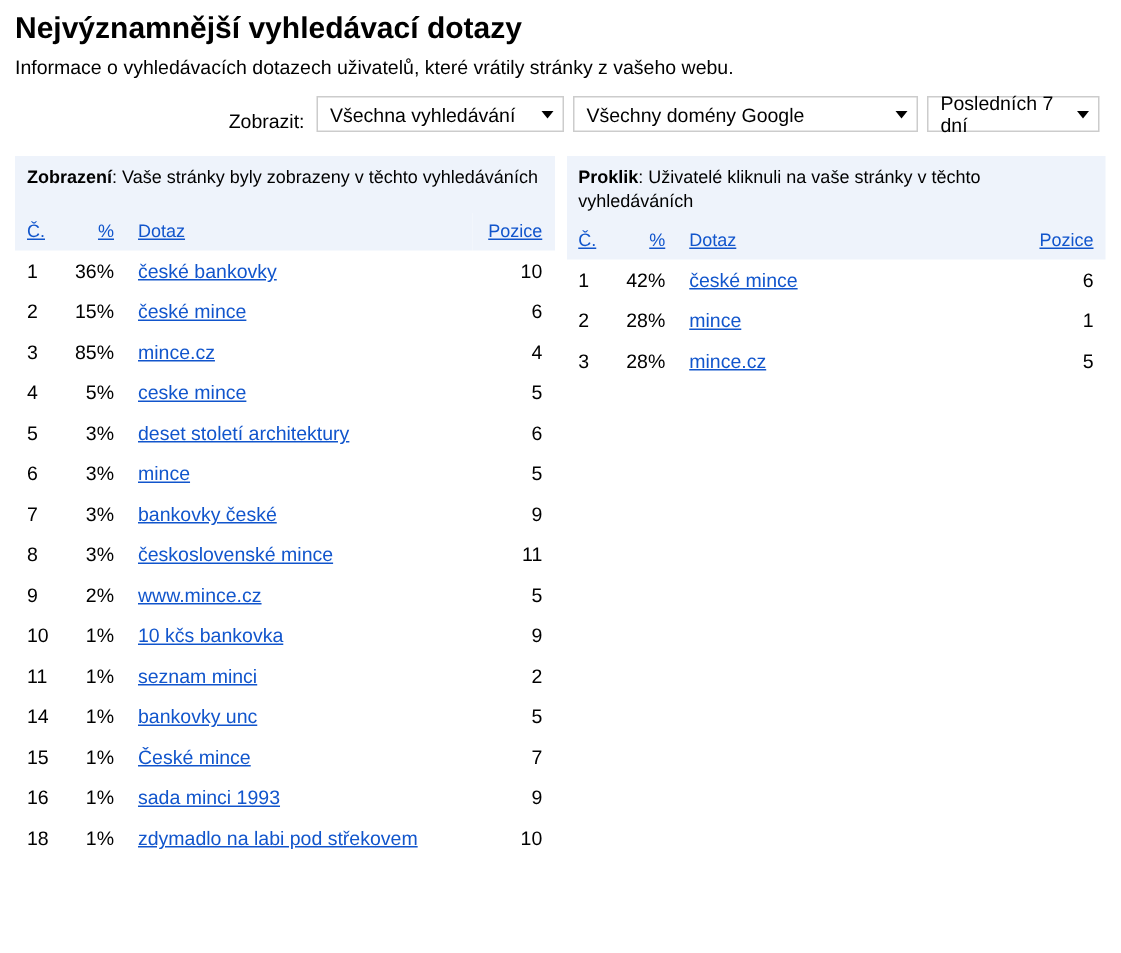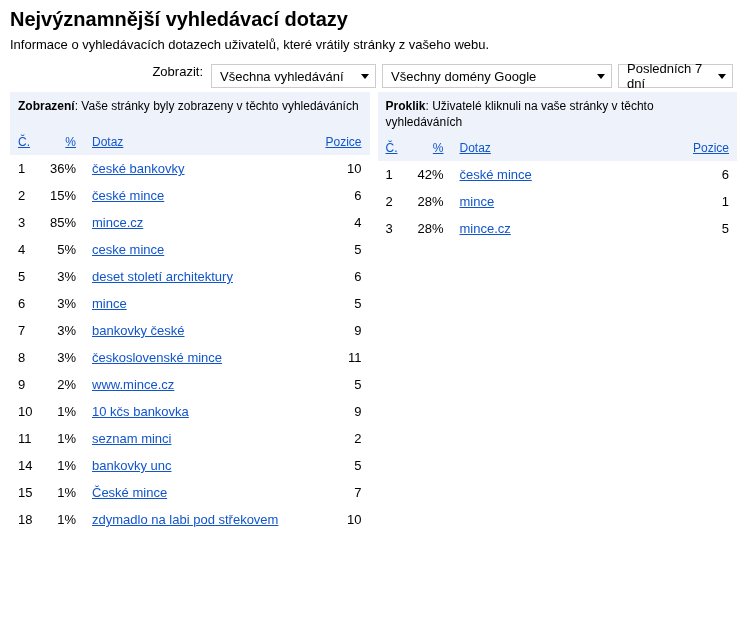--- a/index.html
+++ b/index.html
@@ -16,24 +16,24 @@
     font-size: 20px;
     font-weight: bold;
     margin: 0 0 6px 0;
   }
   .subtitle {
     font-size: 13px;
     margin-bottom: 12px;
   }
   .filter-row {
     display: flex;
-    align-items: flex-start;
+    align-items: flex-end;
     justify-content: flex-end;
     gap: 6px;
-    margin-bottom: 4px;
+    margin-bottom: 16px;
     padding-right: 4px;
   }
   .filter-label {
     font-size: 13px;
     margin-right: 2px;
   }
   .select {
     display: inline-flex;
     align-items: center;
     border: 1px solid #ccc;
@@ -212,20 +212,26 @@
             <td class="col-query"><a>bankovky unc</a></td>
             <td class="col-pos">5</td>
           </tr>
           <tr>
             <td class="col-rank">15</td>
             <td class="col-pct">1%</td>
             <td class="col-query"><a>České mince</a></td>
             <td class="col-pos">7</td>
           </tr>
           <tr>
+            <td class="col-rank">16</td>
+            <td class="col-pct">1%</td>
+            <td class="col-query"><a>sada minci 1993</a></td>
+            <td class="col-pos">9</td>
+          </tr>
+          <tr>
             <td class="col-rank">18</td>
             <td class="col-pct">1%</td>
             <td class="col-query"><a>zdymadlo na labi pod střekovem</a></td>
             <td class="col-pos">10</td>
           </tr>
         </tbody>
     </table>
   </div>
 
   <div class="col">

